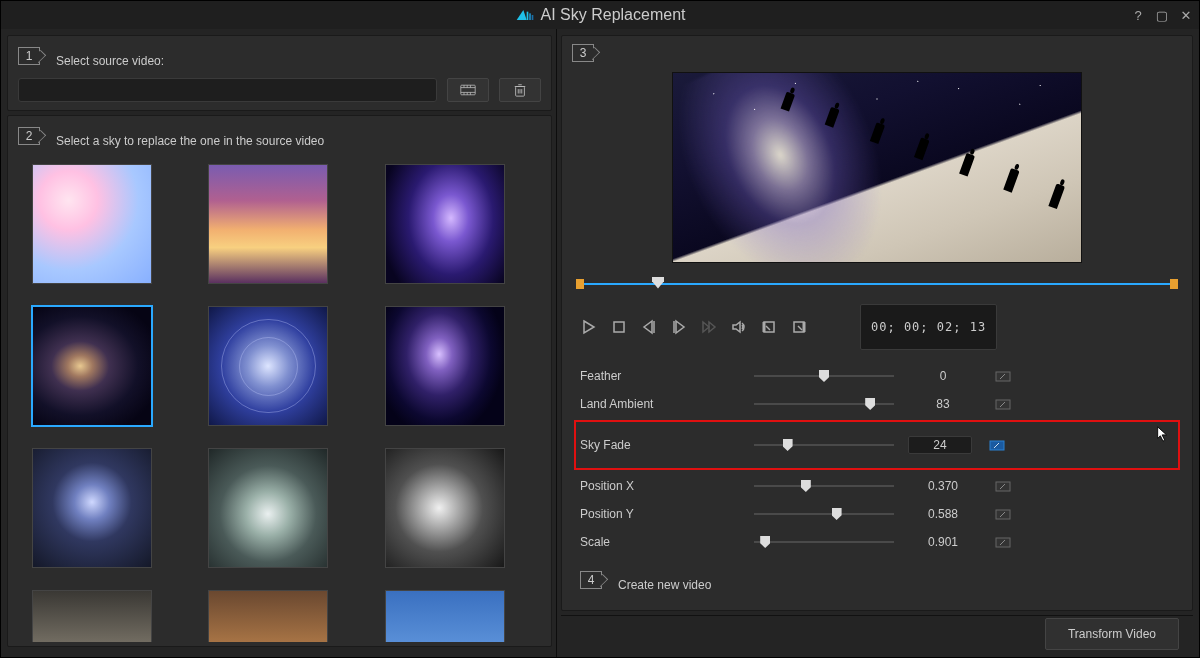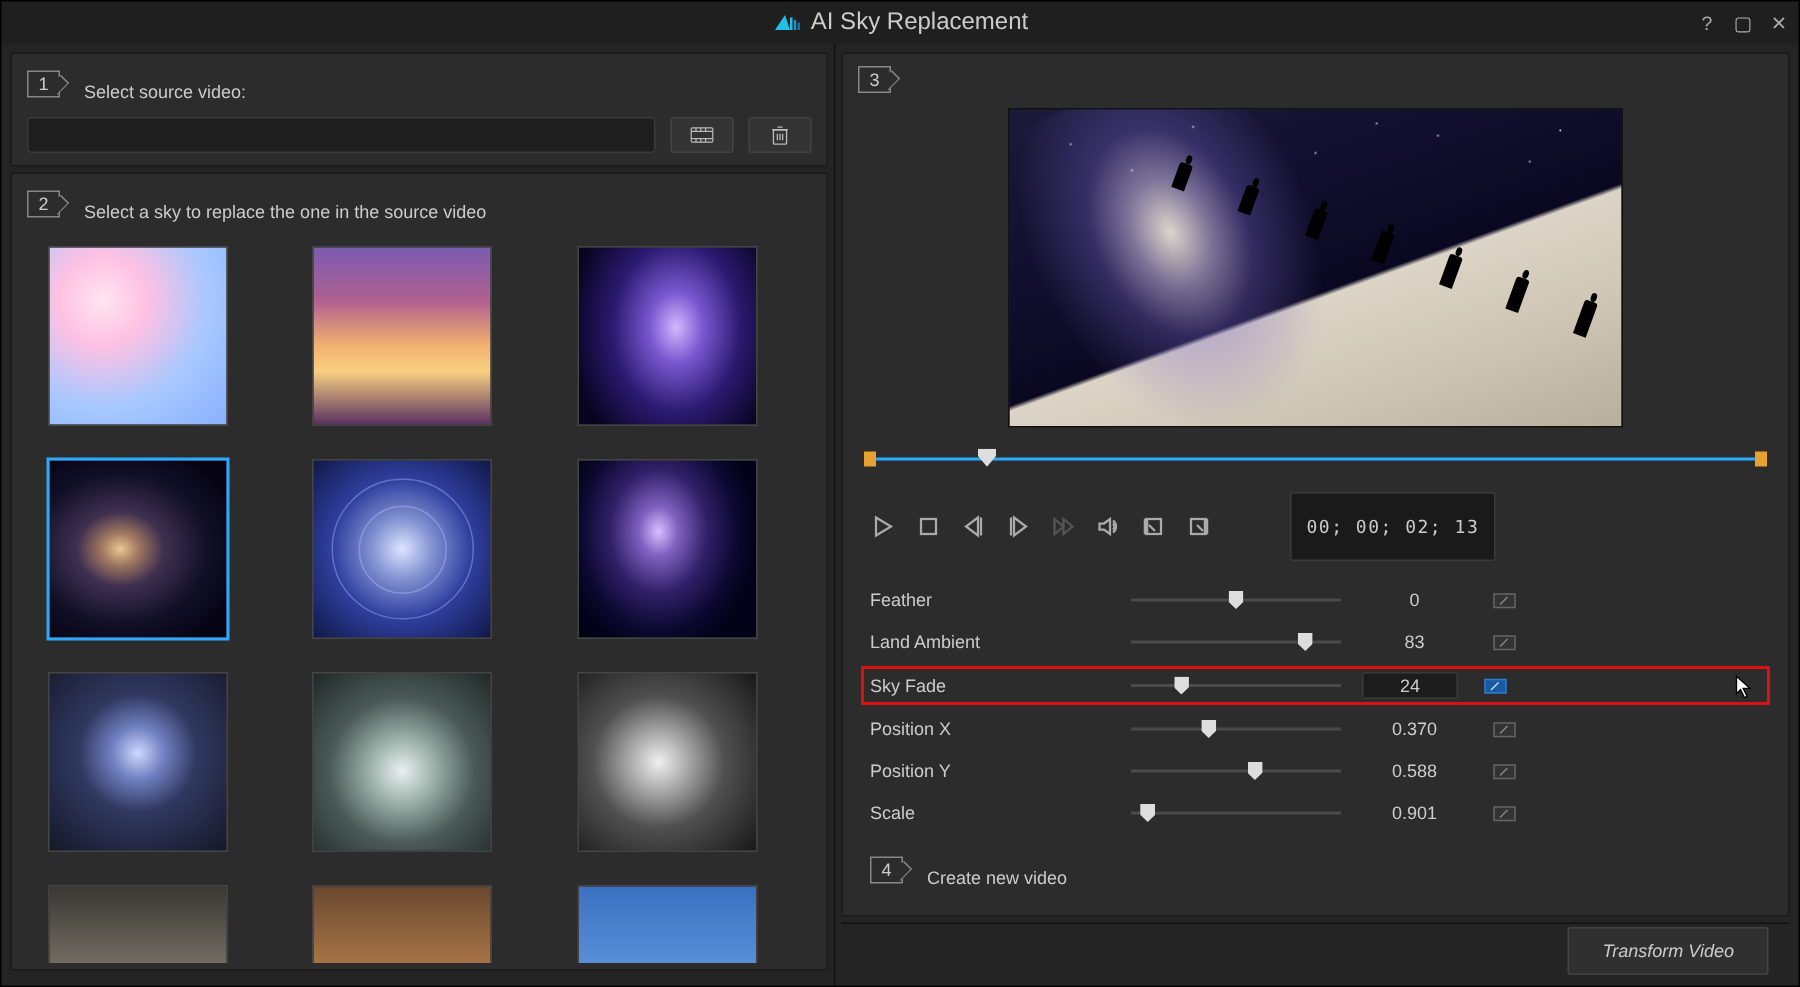--- a/index.html
+++ b/index.html
@@ -235,21 +235,21 @@
     padding: 15px 10px; letter-spacing:1px; color:#ccc; font-family: Consolas, monospace;
   }
   
   .params { margin-top: 18px; display:flex; flex-direction:column; gap:12px; padding-left:8px; padding-right:8px;}
   .param-row {
     display:flex; align-items:center; gap:14px;
     position:relative;
   }
   .param-row.highlight{
     border:2px solid #e01010;
-    margin:-4px -6px; padding:2px 4px;
+    margin:-4px -6px; padding:14px 4px;
   }
   .param-label { width:160px; color:#ccc; }
   .param-slider { flex: 0 0 140px; position:relative; height:14px;}
   .param-slider .trk{
     position:absolute; left:0; right:0; top:6px; height:2px; background:#4a4a4a;
   }
   .param-slider .knob{
     position:absolute; top:1px; width:10px; height:12px; background:#ddd;
     clip-path: polygon(0 0, 100% 0, 100% 60%, 50% 100%, 0 60%);
     transform: translateX(-50%);
@@ -270,21 +270,21 @@
   }
   
   .step4 { margin-top: 18px; margin-left:8px; }
   
   .footer {
     height: 36px; background:#242424; border-top:1px solid #111;
     display:flex; justify-content:flex-end; align-items:center; padding-right:14px;
   }
   .transform-btn{
     background:#303030; border:1px solid #444; color:#ccc;
-    padding:8px 22px; border-radius:2px; cursor:pointer; font-size:12px;font-style:italic;
+    padding:8px 22px; border-radius:2px; cursor:pointer; font-size:12px;
   }
 </style>
 </head>
 <body>
 
 <div class="titlebar">
   <span class="logo">
     <svg viewBox="0 0 24 16">
         <polygon points="2,14 10,2 14,14" fill="#20c0e8"></polygon>
         <rect x="14" y="4" width="2" height="10" fill="#20c0e8"></rect>

